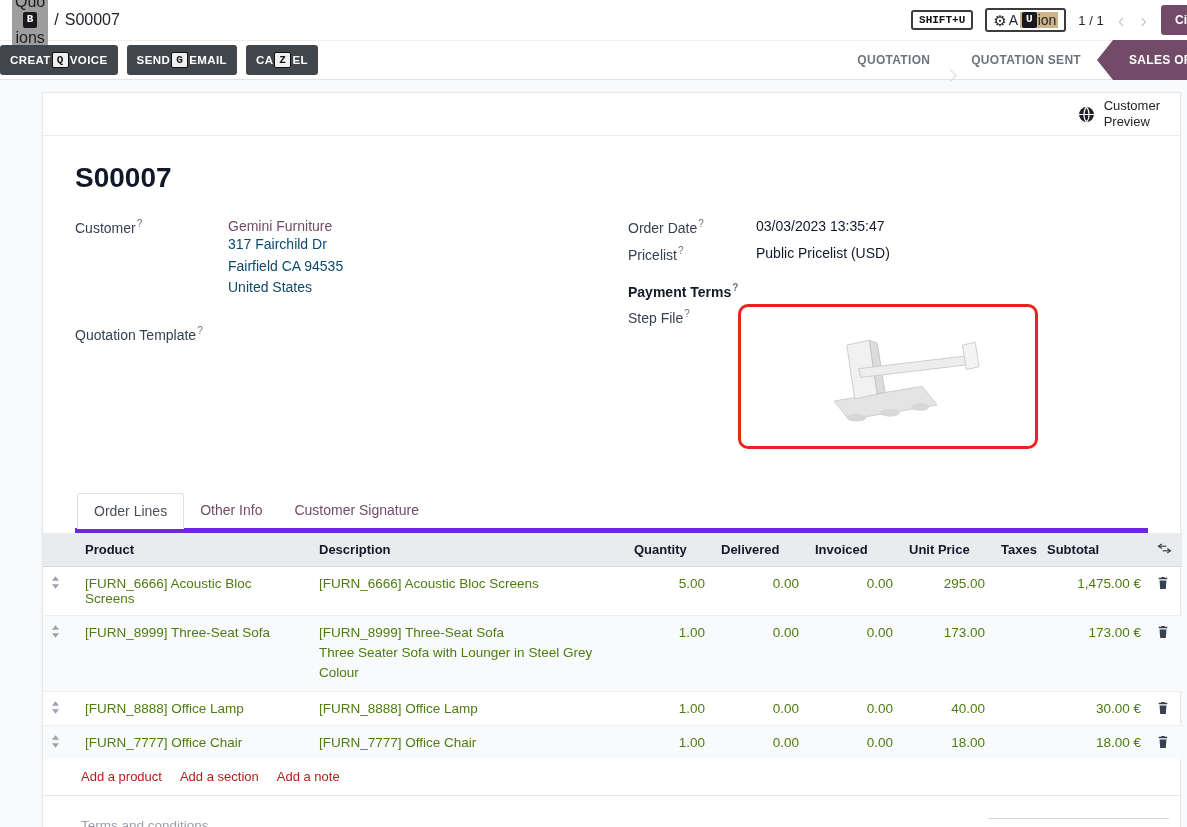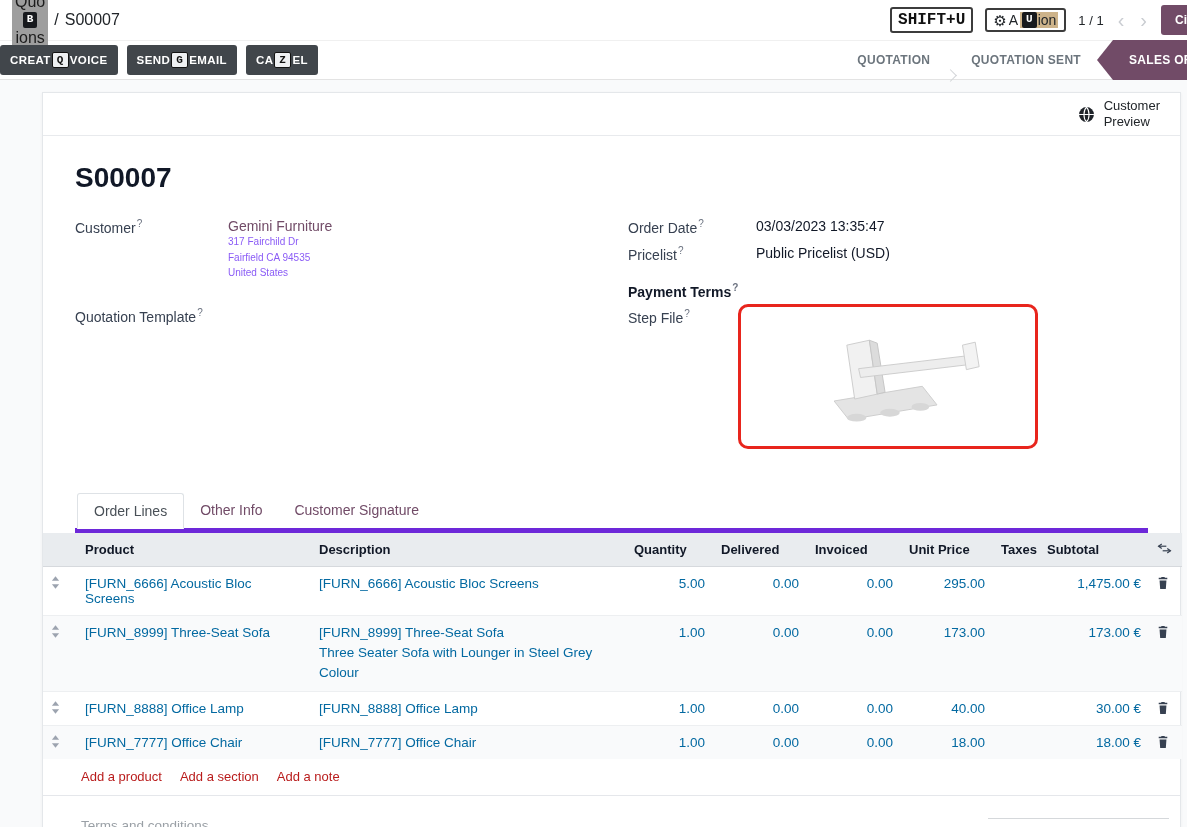--- a/index.html
+++ b/index.html
@@ -7,21 +7,21 @@
   body { font-family:"Liberation Sans", sans-serif; background:#fff; color:#212529; }
   .screen { width:1187px; height:827px; overflow:hidden; position:relative; }
 
   
   .topbar { height:40px; display:flex; align-items:center; justify-content:space-between; padding:0 0 0 12px; background:#fff; }
   .breadcrumb { font-size:16px; color:#212529; display:flex; align-items:center; gap:6px; white-space:nowrap; }
   .bc-parent { background:#9e9e9e; color:#1c1c1c; padding:2px 3px; display:inline-flex; align-items:center; gap:1px; cursor:pointer;flex-direction:column; }
   .badge-dark { background:#17191d; color:#fff; font-family:"Liberation Mono", monospace; font-size:11px; font-weight:bold; padding:1px 4px; border-radius:2px; line-height:1.2; }
   .badge-light { background:#eef0f2; color:#111; border:1px solid #121212; font-family:"Liberation Mono", monospace; font-size:11px; font-weight:bold; padding:0 4px; border-radius:2px; line-height:1.3; }
   .top-right { display:flex; align-items:center; gap:12px; }
-  .hint-box { border:2px solid #3c3c3c; background:#fff; color:#111; font-family:"Liberation Mono", monospace; font-size:16px; font-weight:bold; padding:2px 6px; border-radius:3px; }
+  .hint-box { border:2px solid #3c3c3c; background:#fff; color:#111; font-family:"Liberation Mono", monospace; font-size:11px; font-weight:bold; padding:2px 6px; border-radius:3px; }
   .action-box { border:2px solid #3c3c3c; background:#fff; border-radius:3px; display:flex; align-items:center; padding:2px 6px; gap:2px; font-size:14px; cursor:pointer; }
   .action-tail { background:#cdb38a; display:inline-flex; align-items:center; gap:1px; padding:0 2px; }
   .gear { font-size:15px; line-height:1; }
   .pager-text { font-size:13px; color:#212529; }
   .pager-chevron { font-size:20px; color:#c9ccd1; line-height:1; padding:0 2px; cursor:default; }
   .corner-btn { background:#714b67; color:#fff; font-size:12px; font-weight:bold; padding:8px 14px; border-radius:3px; margin-right:-14px; cursor:pointer; white-space:nowrap; }
 
   
   .controlbar { height:40px; display:flex; align-items:center; justify-content:space-between; border-bottom:1px solid #e3e3e3; border-top:1px solid #f0f0f0; padding-left:0; background:#fff; }
   .cp-buttons { display:flex; align-items:center; }
@@ -43,36 +43,36 @@
   .col-left { width:553px; }
   .col-right { flex:1; }
   .field-row { display:flex; font-size:14px; margin-bottom:9px; }
   .col-left .field-label { width:153px; flex:none; }
   .col-right .field-label { width:128px; flex:none; }
   .field-label { color:#374151; }
   .field-label.bold { font-weight:700; color:#111827; }
   sup.help { color:#6b7280; font-size:10px; margin-left:1px; }
   .field-value { color:#111827; }
   a.o-link { color:#714b67; text-decoration:none; cursor:pointer; }
-  .address-line { color:#8b5cf6; line-height:1.55; font-size:10px; }
+  .address-line { color:#0c4a6e; line-height:1.55; font-size:14px; }
   .qt-row { margin-top:26px; }
   .pt-row { margin-top:20px; margin-bottom:8px; }
   .sf-row { margin-top:6px; }
   .step-box { margin-left:-18px; margin-top:-4px; width:300px; height:145px; border:3px solid #e8251d; border-radius:10px; display:flex; align-items:center; justify-content:center; background:#fff; cursor:pointer; }
 
   
   .tabs { display:flex; margin-top:34px; border-bottom:5px solid #6d28d9; padding-left:2px; }
   .tab { padding:9px 16px; font-size:14px; color:#714b67; cursor:pointer; position:relative; top:1px; }
   .tab.active { background:#fff; border:1px solid #dee2e6; border-bottom:1px solid #fff; color:#495057; border-radius:3px 3px 0 0; }
 
   
   .table-bleed { margin:0 -32px; }
   table.lines { width:100%; border-collapse:collapse; table-layout:fixed; }
   table.lines th { background:#e9ecef; font-size:13px; font-weight:700; color:#111827; padding:9px 8px; text-align:left; border-bottom:1px solid #d6d9dd; white-space:nowrap; }
-  table.lines td { font-size:13.5px; color:#0369a1; padding:9px 8px; border-top:1px solid #edeff1; vertical-align:top; }
+  table.lines td { font-size:13.5px; color:#4d7c0f; padding:9px 8px; border-top:1px solid #edeff1; vertical-align:top; }
   th.num, td.num { text-align:right; }
   tr.striped td { background:#f9fafb; }
   td.blue, .blue { color:#2563eb; }
   .handle-cell { text-align:center; cursor:grab; }
   .trash-cell { text-align:center; cursor:pointer; }
   .desc-line2 { margin-top:3px; line-height:1.45; }
   .icon-btn { cursor:pointer; display:inline-block; }
 
   .table-footer { margin:0 -32px; padding:10px 0 11px 38px; border-bottom:1px solid #e5e7eb; display:flex; gap:18px; font-size:13px; }
   .table-footer a { color:#b91c1c; text-decoration:none; cursor:pointer; }

